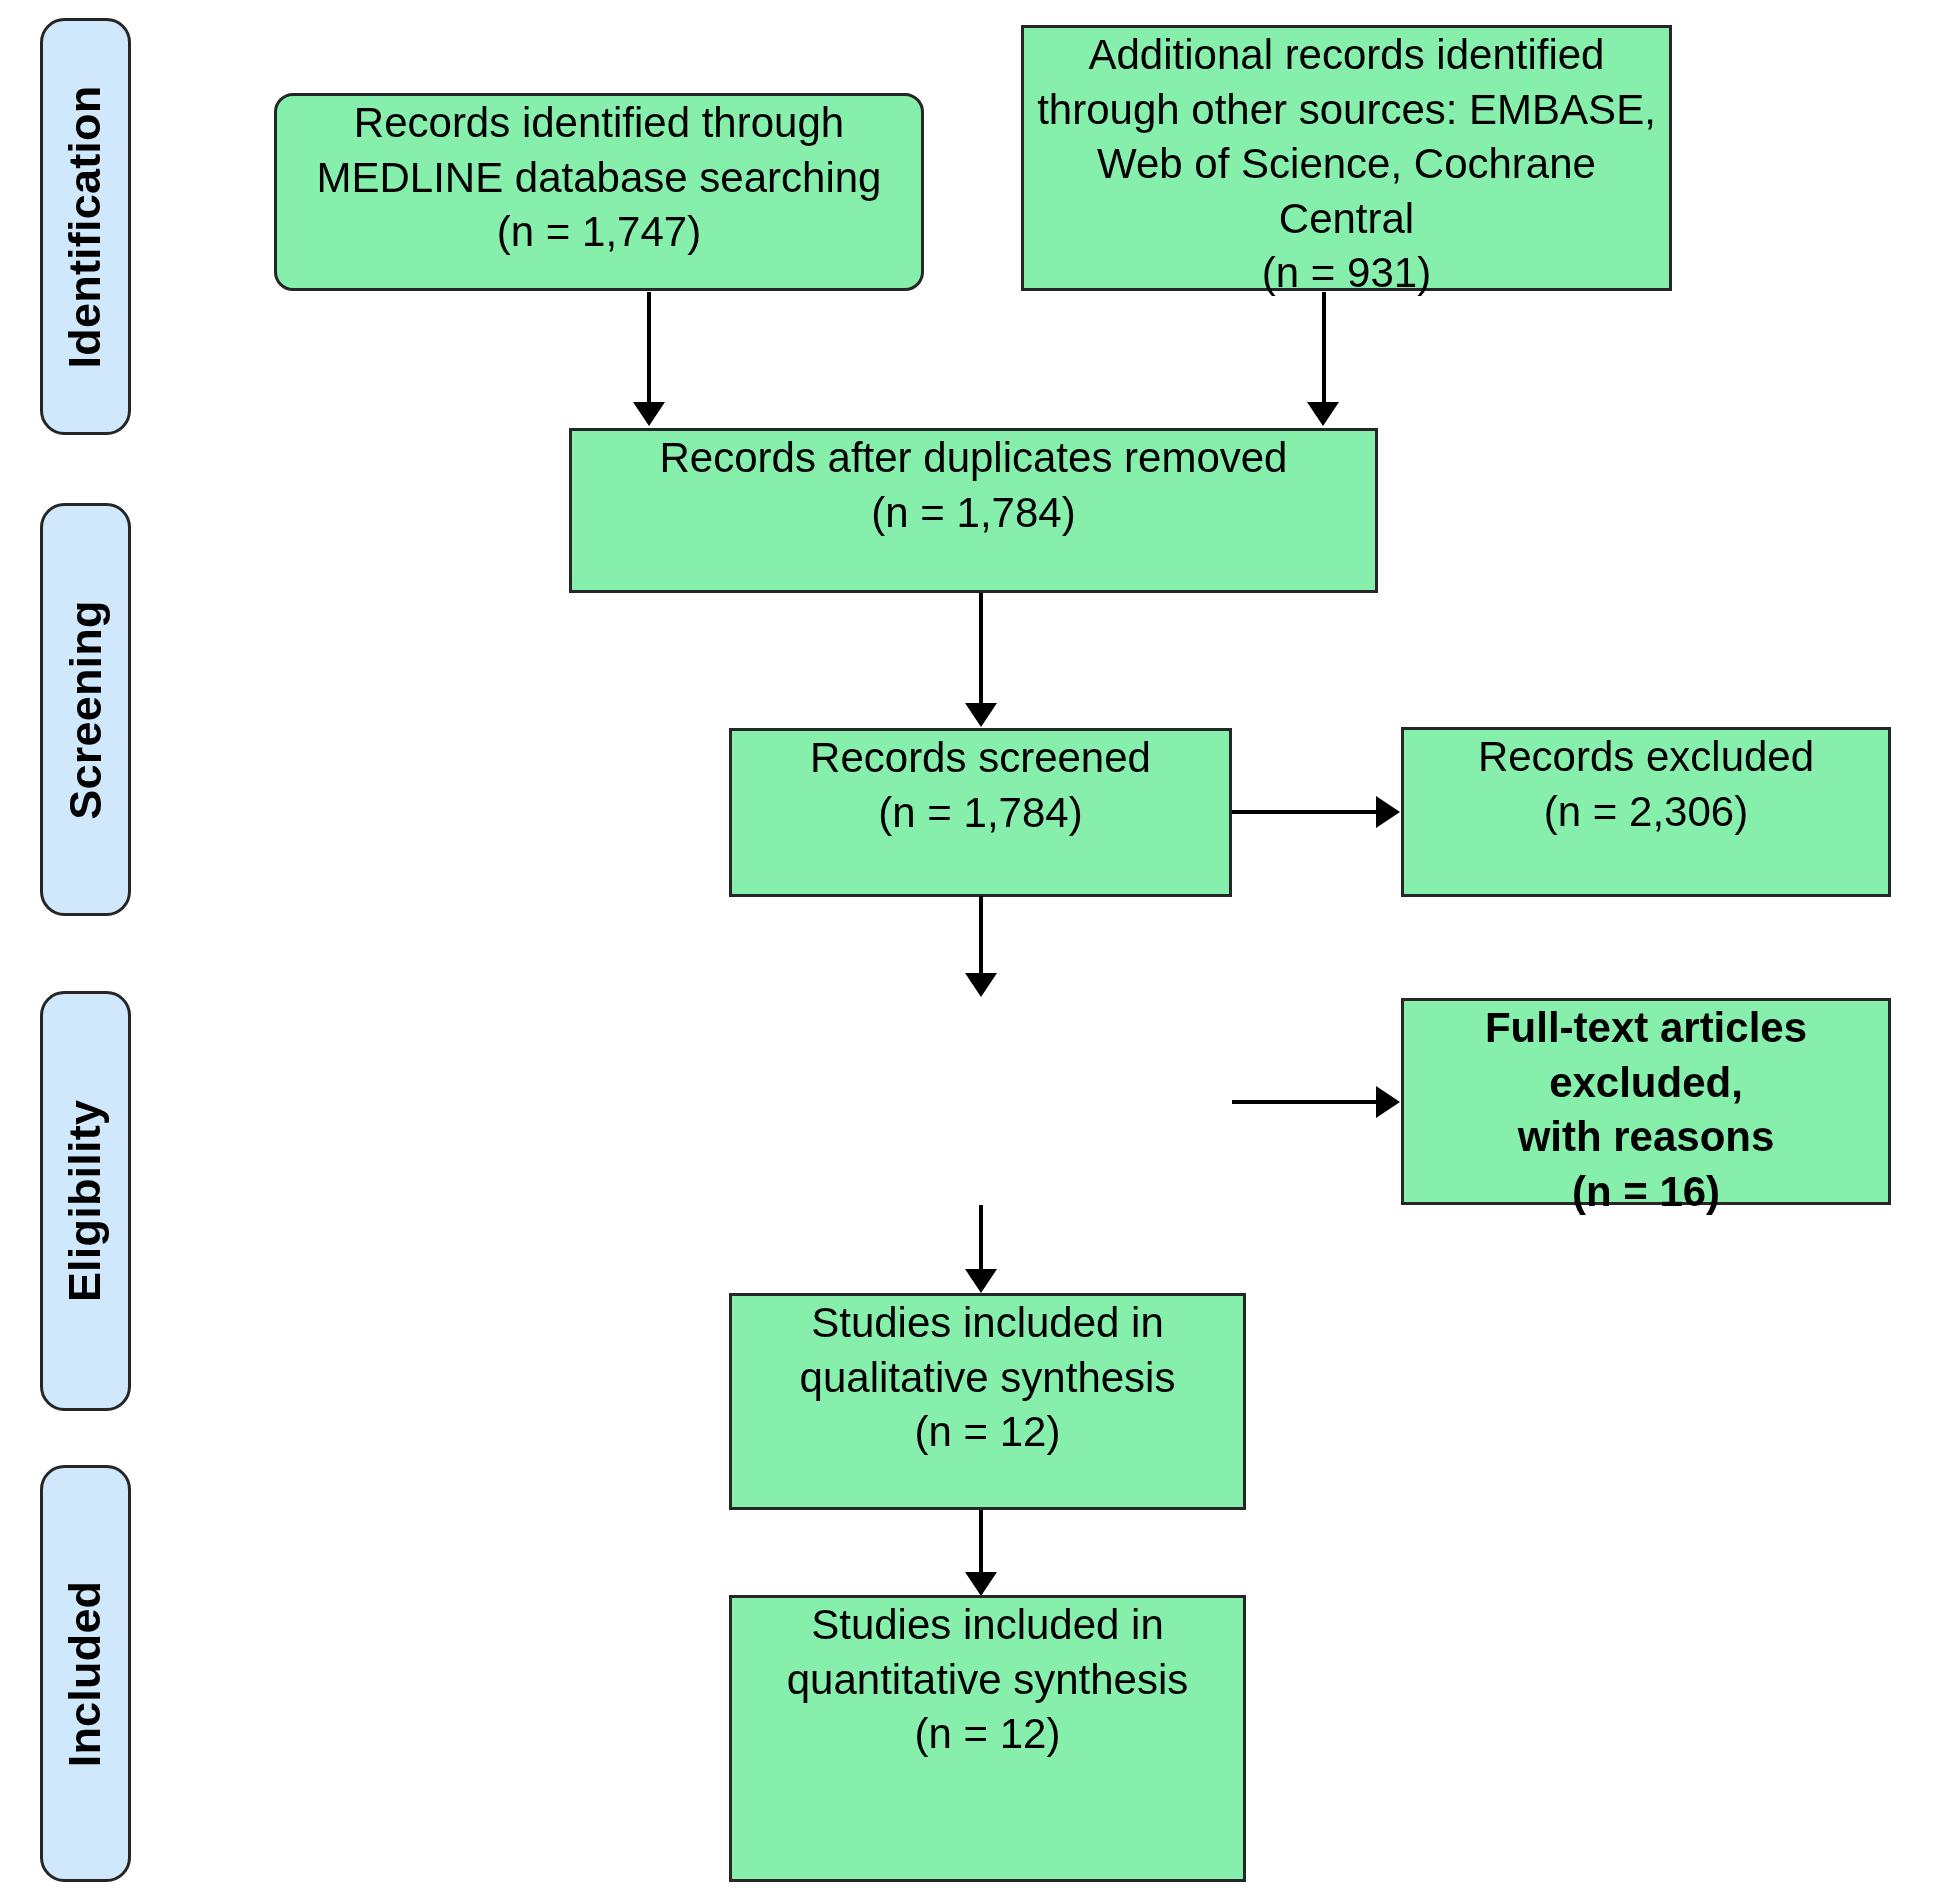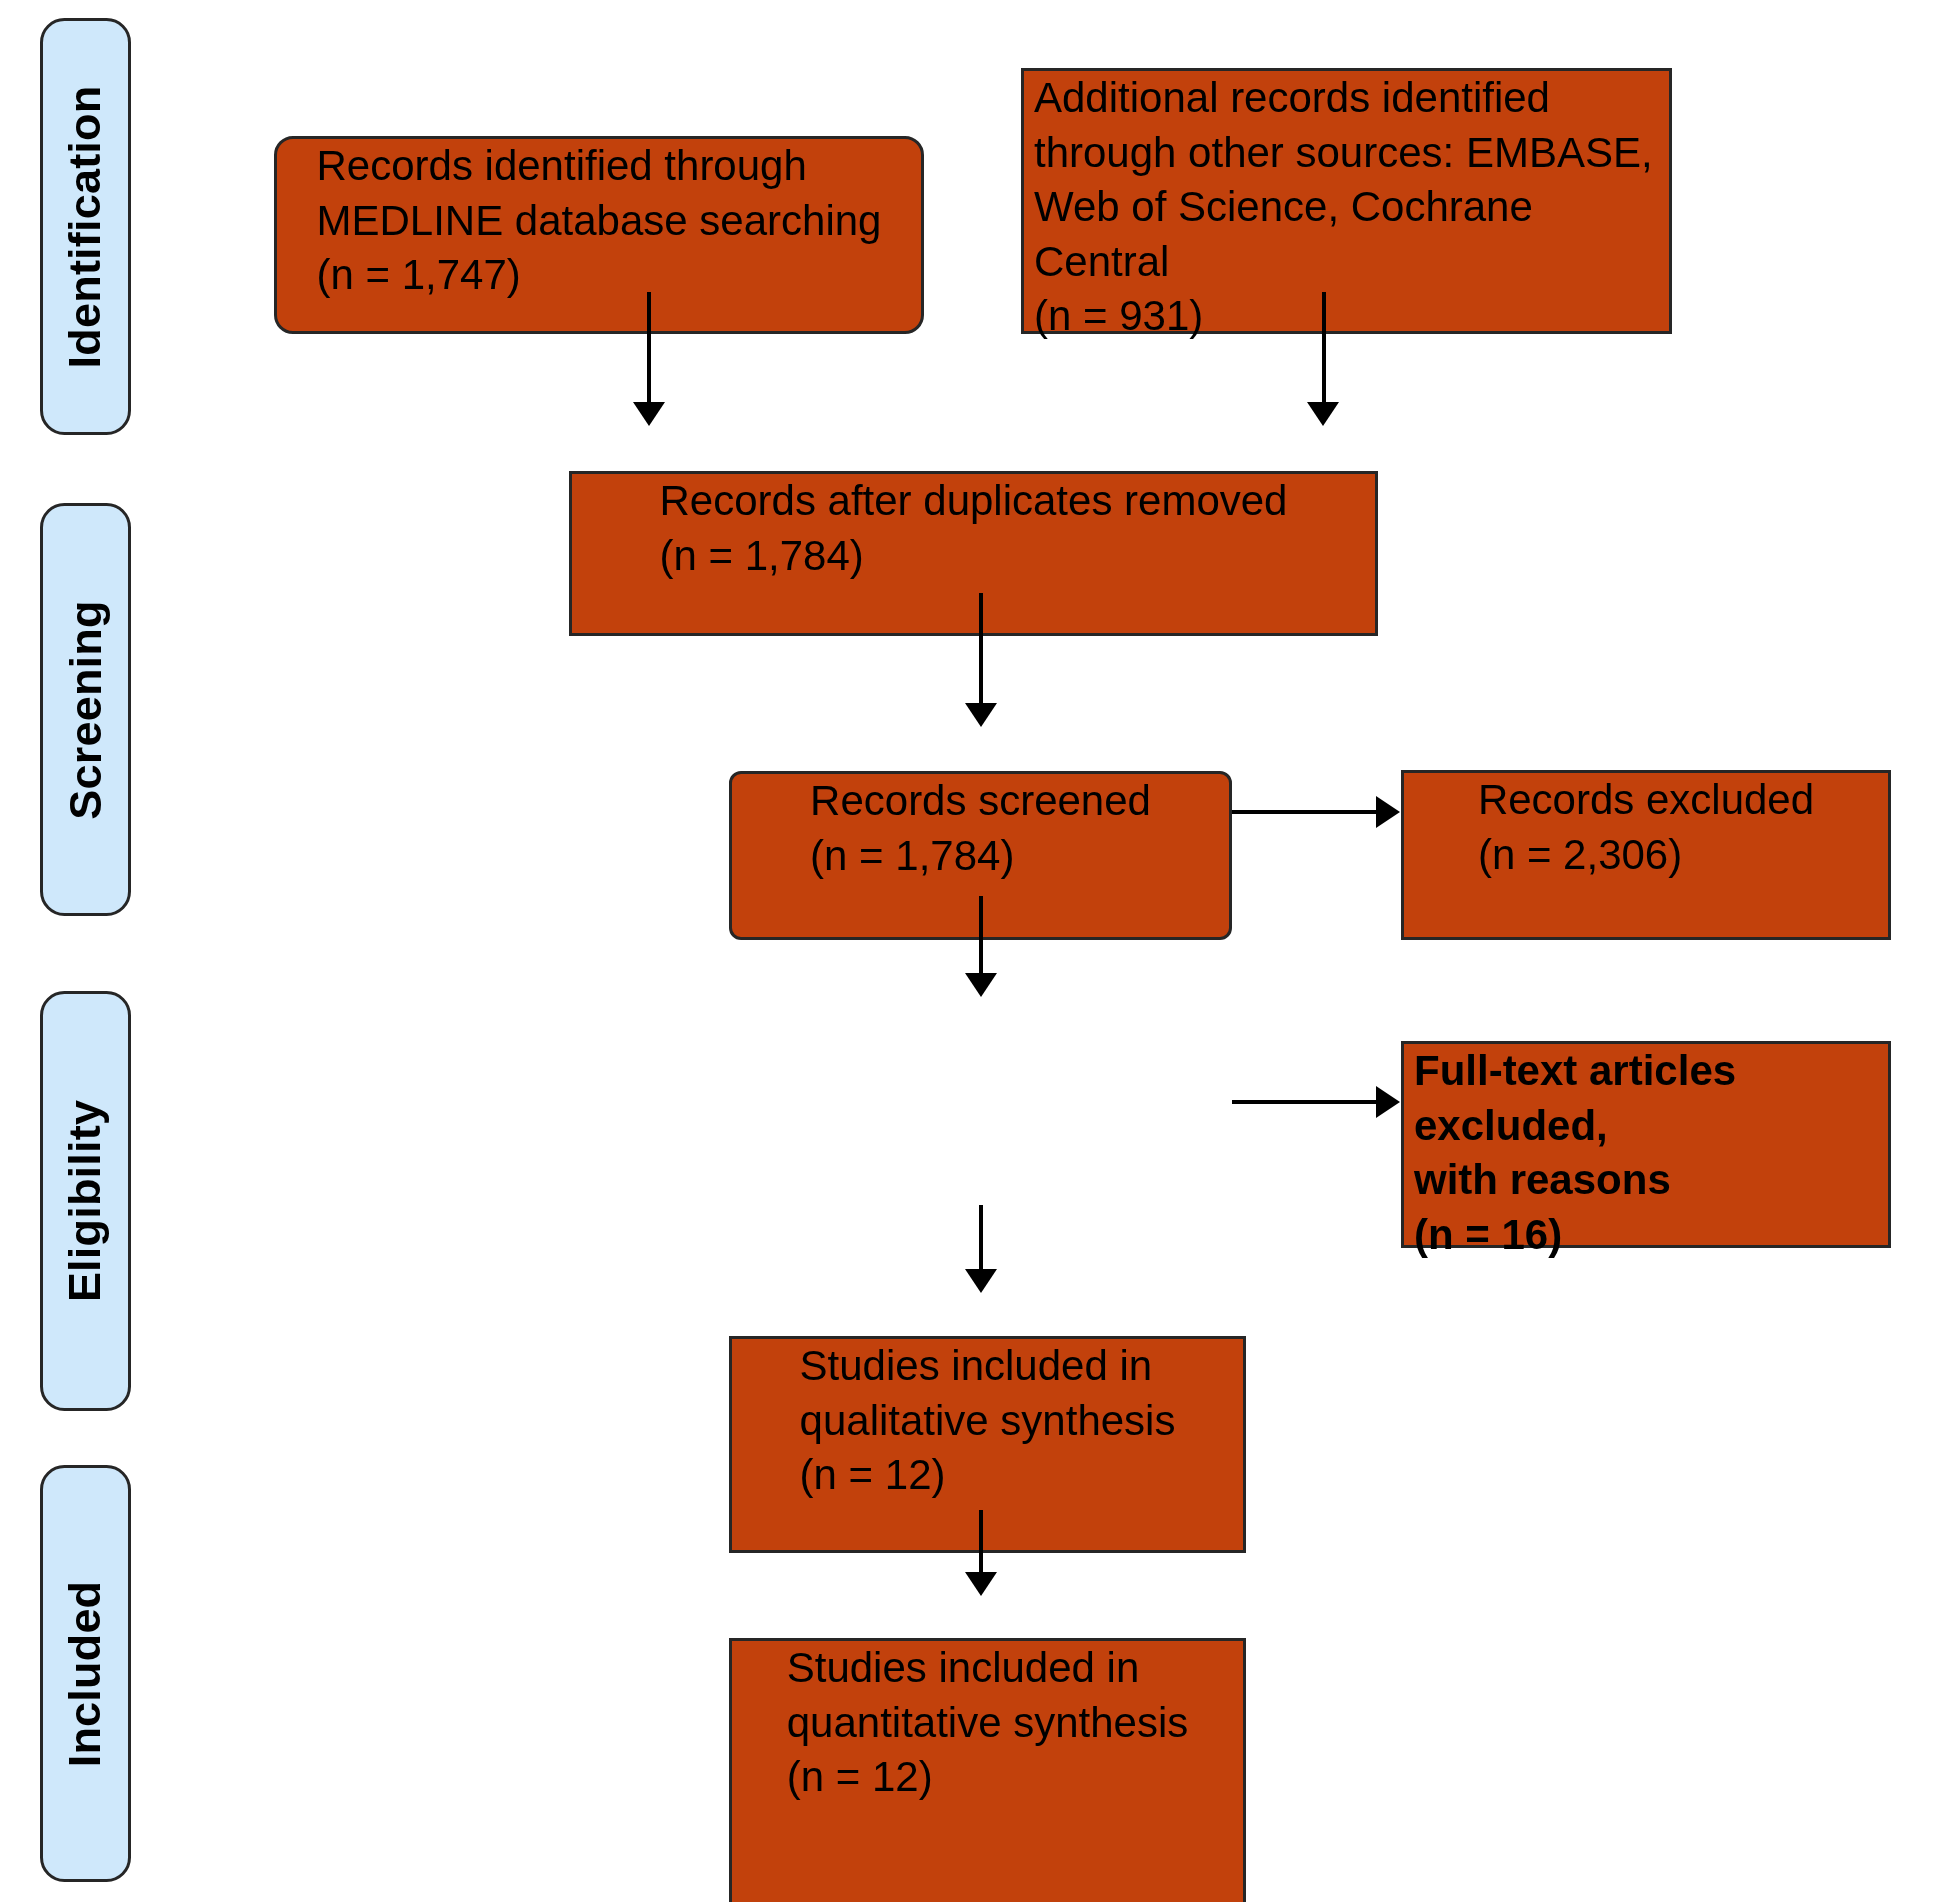--- a/index.html
+++ b/index.html
@@ -34,27 +34,27 @@
     white-space: nowrap;
     font-size: 45px;
     font-weight: bold;
     color: #000000;
     letter-spacing: 0.2px;
   }
 
   
   .flow-box {
     position: absolute;
-    background: #c2410c;
+    background: #86efac;
     border: 3.6px solid #262626;
     box-sizing: border-box;
     display: flex;
     align-items: flex-start;
     justify-content: center;
-    margin-top: 43px;
+    text-align: center;
   }
   .flow-box .box-text {
     font-size: 42px;
     line-height: 1.30;
     color: #000000;
     white-space: pre-line;
     padding: 0 10px;
   }
 
   
@@ -136,21 +136,21 @@
   <div class="arrow-down" style="left:1307px; top:402px;"></div>
 
   <div class="flow-box" style="left:569px; top:428px; width:809px; height:165px;">
     <span class="box-text pad-t-3">Records after duplicates removed
 (n = 1,784)</span>
   </div>
 
   <div class="conn-v" style="left:979px; top:593px; height:111px;"></div>
   <div class="arrow-down" style="left:965px; top:703px;"></div>
 
-  <div class="flow-box" style="left:729px; top:728px; width:503px; height:169px;border-radius:12px;">
+  <div class="flow-box" style="left:729px; top:728px; width:503px; height:169px;">
     <span class="box-text pad-t-4">Records screened
 (n = 1,784)</span>
   </div>
 
   <div class="flow-box" style="left:1401px; top:727px; width:490px; height:170px;">
     <span class="box-text pad-t-4">Records excluded
 (n = 2,306)</span>
   </div>
 
   <div class="conn-h" style="left:1232px; top:810px; width:145px;"></div>

